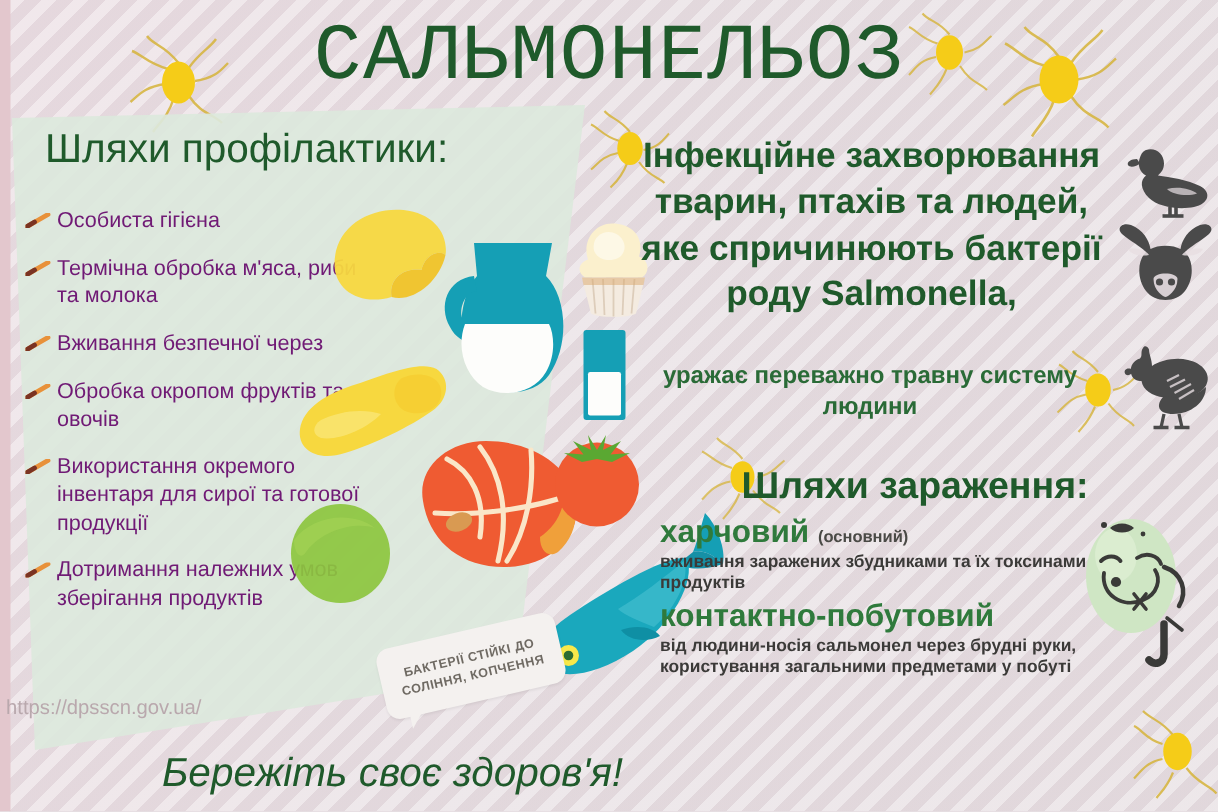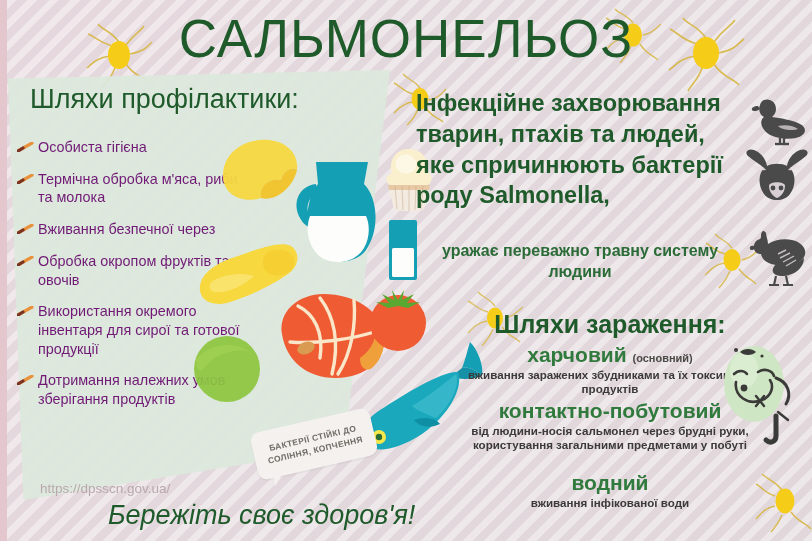--- a/index.html
+++ b/index.html
@@ -49,21 +49,21 @@
 
   
   .title {
     position:absolute;
     left:0; top:8px; width:812px;
     text-align:center;
     font-size:53px;
     letter-spacing:1px;
     color:#1f5a2b;
     font-weight:400;
-    font-family:Liberation Sans, sans-serif;
+    font-family:Liberation Mono, monospace;
   }
 
   .prevention-heading {
     position:absolute;
     left:30px; top:84px;
     font-size:27px;
     color:#1f5a2b;
     font-family:"Liberation Sans", sans-serif;
     font-weight:500;
   }
@@ -87,21 +87,21 @@
   .tick {
     position:absolute; left:3px; top:4px;
     width:17px; height:10px;
   }
 
   
   .desc-main {
     position:absolute;
     left:416px; top:88px;
     width:330px;
-    text-align:left;
+    text-align:center;
     font-size:23.5px;
     line-height:1.31;
     color:#1f5a2b;
     font-family:"Liberation Sans", sans-serif;
     font-weight:600;
   }
   .desc-sub {
     position:absolute;
     left:420px; top:240px;
     width:320px;
@@ -117,44 +117,43 @@
   .trans-heading {
     position:absolute;
     left:440px; top:310px;
     width:340px;
     text-align:center;
     font-size:25px;
     color:#1f5a2b;
     font-family:"Liberation Sans", sans-serif;
     font-weight:600;
   }
-  .trans-block { position:absolute; width:340px; left:440px; text-align:center; }
+  .trans-block { position:absolute; width:340px; left:440px; text-align:left; }
   .tb1 { top:344px; }
   .tb2 { top:400px; }
   .tb3 { top:472px; }
   .trans-term {
     font-size:21px; color:#2f7a3c;
     font-family:"Liberation Sans", sans-serif;
     font-weight:600; line-height:1.05;
   }
   .trans-term .qual {
     font-size:11px; color:#4a4a46; font-weight:600;
   }
   .trans-desc {
     font-size:11.6px; color:#3b3a38; line-height:1.22;
     font-family:"Liberation Sans", sans-serif; font-weight:600;
     margin-top:2px;
   }
 
   
   .site-url {
-    position:absolute; left:4px; top:481px;
+    position:absolute; left:4px; top:464px;
     font-size:13.5px; color:#b9a8ad;
     font-family:"Liberation Sans", sans-serif;
-    margin-left:36px;
   }
   .tagline {
     position:absolute; left:108px; top:500px;
     font-size:27px; color:#1f5a2b;
     font-family:"Liberation Sans", sans-serif; font-weight:500;font-style:italic;
   }
 
   
   .bubble {
     position:absolute; left:253px; top:420px;
@@ -441,26 +440,20 @@
     <div class="trans-desc">вживання заражених збудниками та їх токсинами продуктів</div>
   </div>
 
   <div class="trans-block tb2">
     <div class="trans-term">
       <span>контактно-побутовий</span>
     </div>
     <div class="trans-desc">від людини-носія сальмонел через брудні руки, користування загальними предметами у побуті</div>
   </div>
 
-  <div class="trans-block tb3">
-    <div class="trans-term">
-      <span>водний</span>
-    </div>
-    <div class="trans-desc">вживання інфікованої води</div>
-  </div>
 
   <svg class="art" style="left:714px;top:336px;" width="92" height="116" viewBox="0 0 92 116">
     <ellipse cx="40" cy="48" rx="30" ry="38" fill="#cfe6c4"></ellipse>
     <ellipse cx="30" cy="34" rx="14" ry="18" fill="#e0f0d6" opacity=".7"></ellipse>
     <path d="M26 16 C30 12, 38 12, 42 16 C38 20, 30 20, 26 16 Z" fill="#3a3a38"></path>
     <circle cx="22" cy="14" r="2" fill="#3a3a38"></circle>
     <circle cx="48" cy="20" r="1.6" fill="#3a3a38"></circle>
     <path d="M20 38 C24 34, 30 34, 33 38" stroke="#3a3a38" stroke-width="2.6" fill="none" stroke-linecap="round"></path>
     <path d="M44 36 C50 32, 58 34, 60 40" stroke="#3a3a38" stroke-width="2.6" fill="none" stroke-linecap="round"></path>
     <circle cx="30" cy="52" r="3.4" fill="#3a3a38"></circle>

